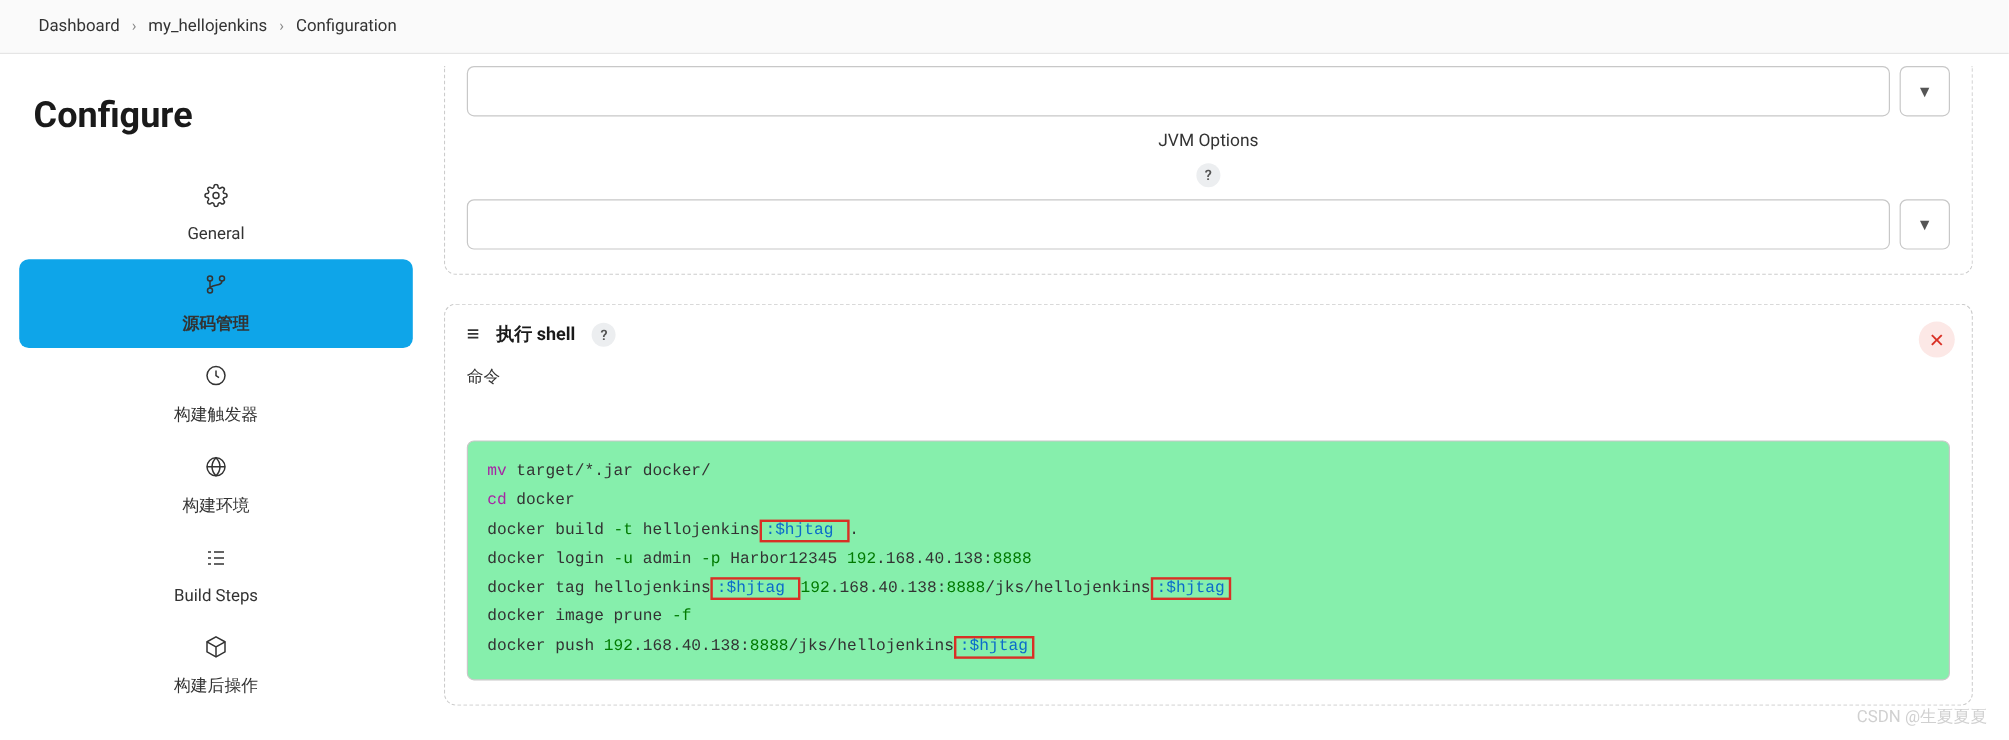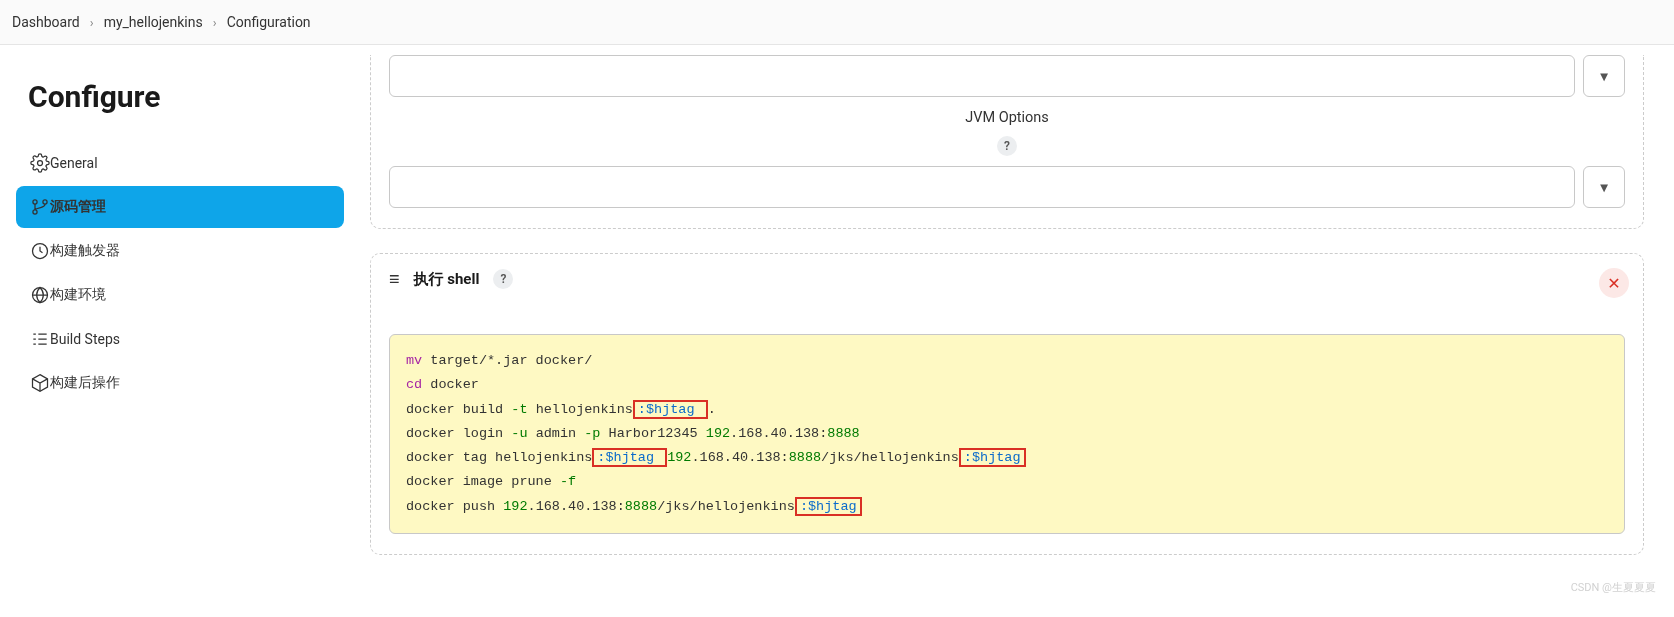--- a/index.html
+++ b/index.html
@@ -9,21 +9,21 @@
     }
     body {
       font-family: -apple-system, BlinkMacSystemFont, "Segoe UI", Roboto, "Helvetica Neue", Arial, sans-serif;
       background: #ffffff;
       font-size: 14px;
       color: #333;
     }
     .breadcrumb {
       display: flex;
       align-items: center;
-      padding: 14px 12px;
+      padding: 14px 32px;
       border-bottom: 1px solid #e5e5e5;
       background: #fafafa;
       gap: 10px;
     }
     .breadcrumb-item {
       color: #333;
       cursor: pointer;
     }
     .breadcrumb-sep {
       color: #888;
@@ -42,22 +42,24 @@
       font-weight: 700;
       color: #1a1a1a;
       padding: 10px 12px 28px 12px;
     }
     .nav-item {
       display: flex;
       align-items: center;
       padding: 11px 14px;
       border-radius: 8px;
       cursor: pointer;
+      gap: 14px;
       color: #333;
       margin-bottom: 2px;
+      flex-direction: column;
     }
     .nav-item.active {
       background: #0ea5e9;
       font-weight: 600;
     }
     .nav-icon {
       width: 20px;
       height: 20px;
       display: flex;
       align-items: center;
@@ -188,40 +190,40 @@
       text-decoration: none;
       cursor: pointer;
     }
     .code-box {
       border: 1.5px solid #c8c8c8;
       border-radius: 6px;
       padding: 14px 16px;
       font-family: "SFMono-Regular", Consolas, "Liberation Mono", Menlo, monospace;
       font-size: 13.5px;
       line-height: 1.8;
-      background: #fef9c3;
+      background: #86efac;
       color: #333;
       white-space: pre;
       overflow-x: auto;
       margin-top: 44px;
     }
     .cmd { color: #a626a4; }
     .num { color: #007a00; }
     .flag { color: #007a00; }
     .hl {
       color: #0b6bcb;
       border: 2px solid #d93025;
       padding: 0 3px;
     }
     .watermark {
       position: fixed;
       right: 18px;
-      bottom: 22px;
+      bottom: 10px;
       color: rgba(120,120,120,0.35);
-      font-size: 11px;
+      font-size: 14px;
       pointer-events: none;
     }
   </style>
 </head>
 <body>
 
 <div class="breadcrumb">
   <span class="breadcrumb-item">Dashboard</span>
   <span class="breadcrumb-sep">›</span>
   <span class="breadcrumb-item">my_hellojenkins</span>
@@ -317,20 +319,21 @@
 
     <div class="block">
       <div class="close-btn">
         <span>✕</span>
       </div>
       <div class="block-header">
         <span class="drag-handle">≡</span>
         <span class="block-title">执行 shell</span>
         <span class="help-badge">?</span>
       </div>
+      <div class="sub-label">命令</div>
       <div class="code-box"><span class="cmd">mv</span><span> target/*.jar docker/</span>
 <span class="cmd">cd</span><span> docker</span>
 <span>docker build </span><span class="flag">-t</span><span> hellojenkins</span><span class="hl">:$hjtag </span><span>.</span>
 <span>docker login </span><span class="flag">-u</span><span> admin </span><span class="flag">-p</span><span> Harbor12345 </span><span class="num">192</span><span>.168.40.138:</span><span class="num">8888</span>
 <span>docker tag hellojenkins</span><span class="hl">:$hjtag </span><span class="num">192</span><span>.168.40.138:</span><span class="num">8888</span><span>/jks/hellojenkins</span><span class="hl">:$hjtag</span>
 <span>docker image prune </span><span class="flag">-f</span>
 <span>docker push </span><span class="num">192</span><span>.168.40.138:</span><span class="num">8888</span><span>/jks/hellojenkins</span><span class="hl">:$hjtag</span></div>
     </div>
   </main>
 </div>

